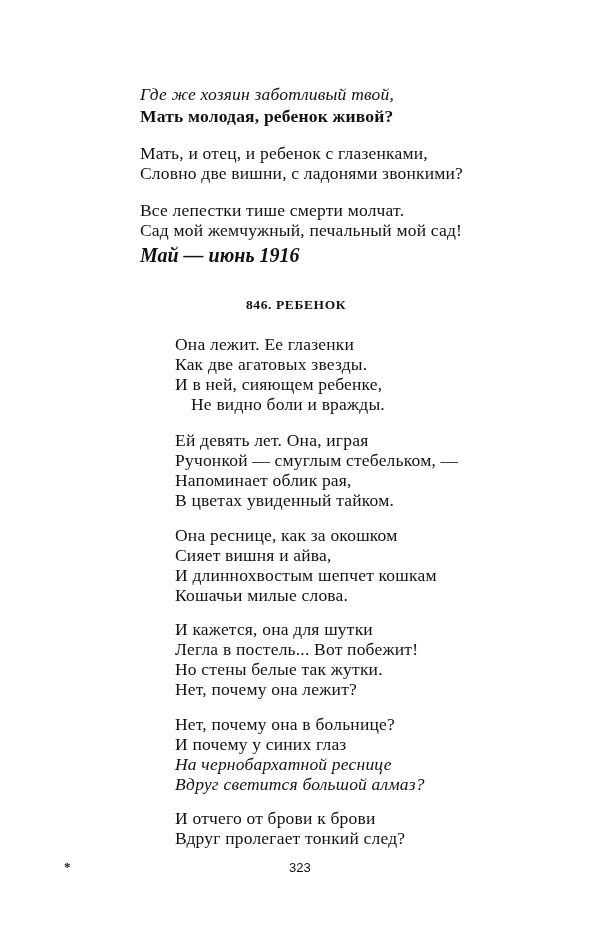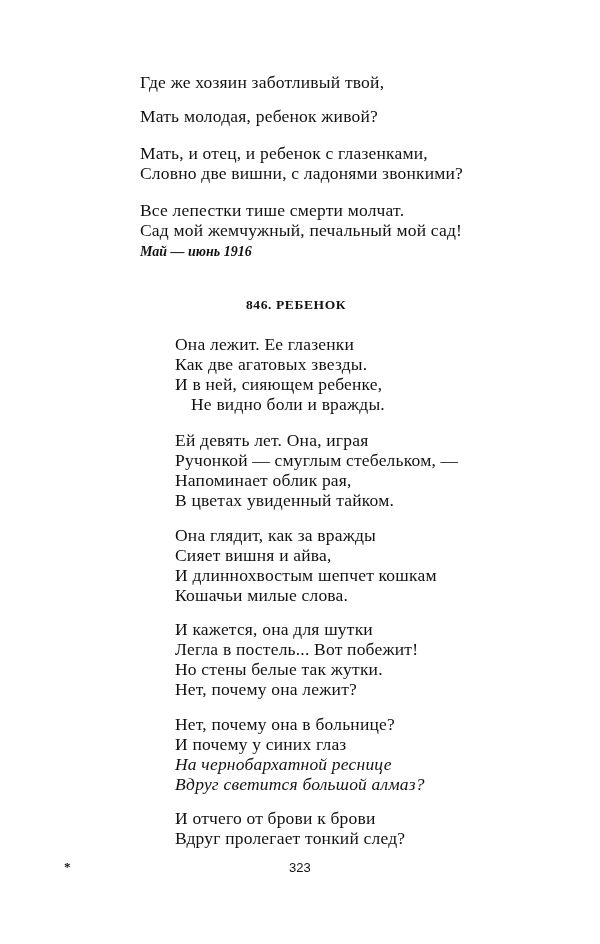--- a/index.html
+++ b/index.html
@@ -23,21 +23,21 @@
       position: absolute;
       white-space: nowrap;
       font-size: 17.5px;
       line-height: 20px;
       letter-spacing: 0.2px;
     }
     .dateline {
       position: absolute;
       left: 140px;
       top: 244px;
-      font-size: 14px;
+      font-size: 20px;
       font-style: italic;
       font-weight: bold;
       white-space: nowrap;
     }
     .poem-title {
       position: absolute;
       left: 246px;
       top: 297px;
       font-size: 13.5px;
       font-weight: bold;
@@ -58,22 +58,22 @@
       top: 859px;
       font-size: 13px;
       font-weight: bold;
     }
   </style>
 </head>
 <body>
 
 <div class="block">
   <div>
-    <div class="line" style="left:140px; top:72px;">Где же хозяин заботливый твой,</div>
-    <div class="line" style="left:140px; top:106px;">Мать молодая, ребенок живой?</div>
+    <div class="line" style="left:140px; top:84px;font-style:italic;">Где же хозяин заботливый твой,</div>
+    <div class="line" style="left:140px; top:106px;font-weight:bold;">Мать молодая, ребенок живой?</div>
   </div>
   <div>
     <div class="line" style="left:140px; top:143px;">Мать, и отец, и ребенок с глазенками,</div>
     <div class="line" style="left:140px; top:163px;">Словно две вишни, с ладонями звонкими?</div>
   </div>
   <div>
     <div class="line" style="left:140px; top:200px;">Все лепестки тише смерти молчат.</div>
     <div class="line" style="left:140px; top:220px;">Сад мой жемчужный, печальный мой сад!</div>
   </div>
   <div class="dateline">Май — июнь 1916</div>
@@ -88,21 +88,21 @@
     <div class="line" style="left:175px; top:374px;">И в ней, сияющем ребенке,</div>
     <div class="line" style="left:175px; top:394px;margin-left:16px;">Не видно боли и вражды.</div>
   </div>
   <div>
     <div class="line" style="left:175px; top:430px;">Ей девять лет. Она, играя</div>
     <div class="line" style="left:175px; top:450px;">Ручонкой — смуглым стебельком, —</div>
     <div class="line" style="left:175px; top:470px;">Напоминает облик рая,</div>
     <div class="line" style="left:175px; top:490px;">В цветах увиденный тайком.</div>
   </div>
   <div>
-    <div class="line" style="left:175px; top:525px;">Она глядит, как за вражды</div>
+    <div class="line" style="left:175px; top:525px;">Она реснице, как за окошком</div>
     <div class="line" style="left:175px; top:545px;">Сияет вишня и айва,</div>
     <div class="line" style="left:175px; top:565px;">И длиннохвостым шепчет кошкам</div>
     <div class="line" style="left:175px; top:585px;">Кошачьи милые слова.</div>
   </div>
   <div>
     <div class="line" style="left:175px; top:619px;">И кажется, она для шутки</div>
     <div class="line" style="left:175px; top:639px;">Легла в постель... Вот побежит!</div>
     <div class="line" style="left:175px; top:659px;">Но стены белые так жутки.</div>
     <div class="line" style="left:175px; top:679px;">Нет, почему она лежит?</div>
   </div>

